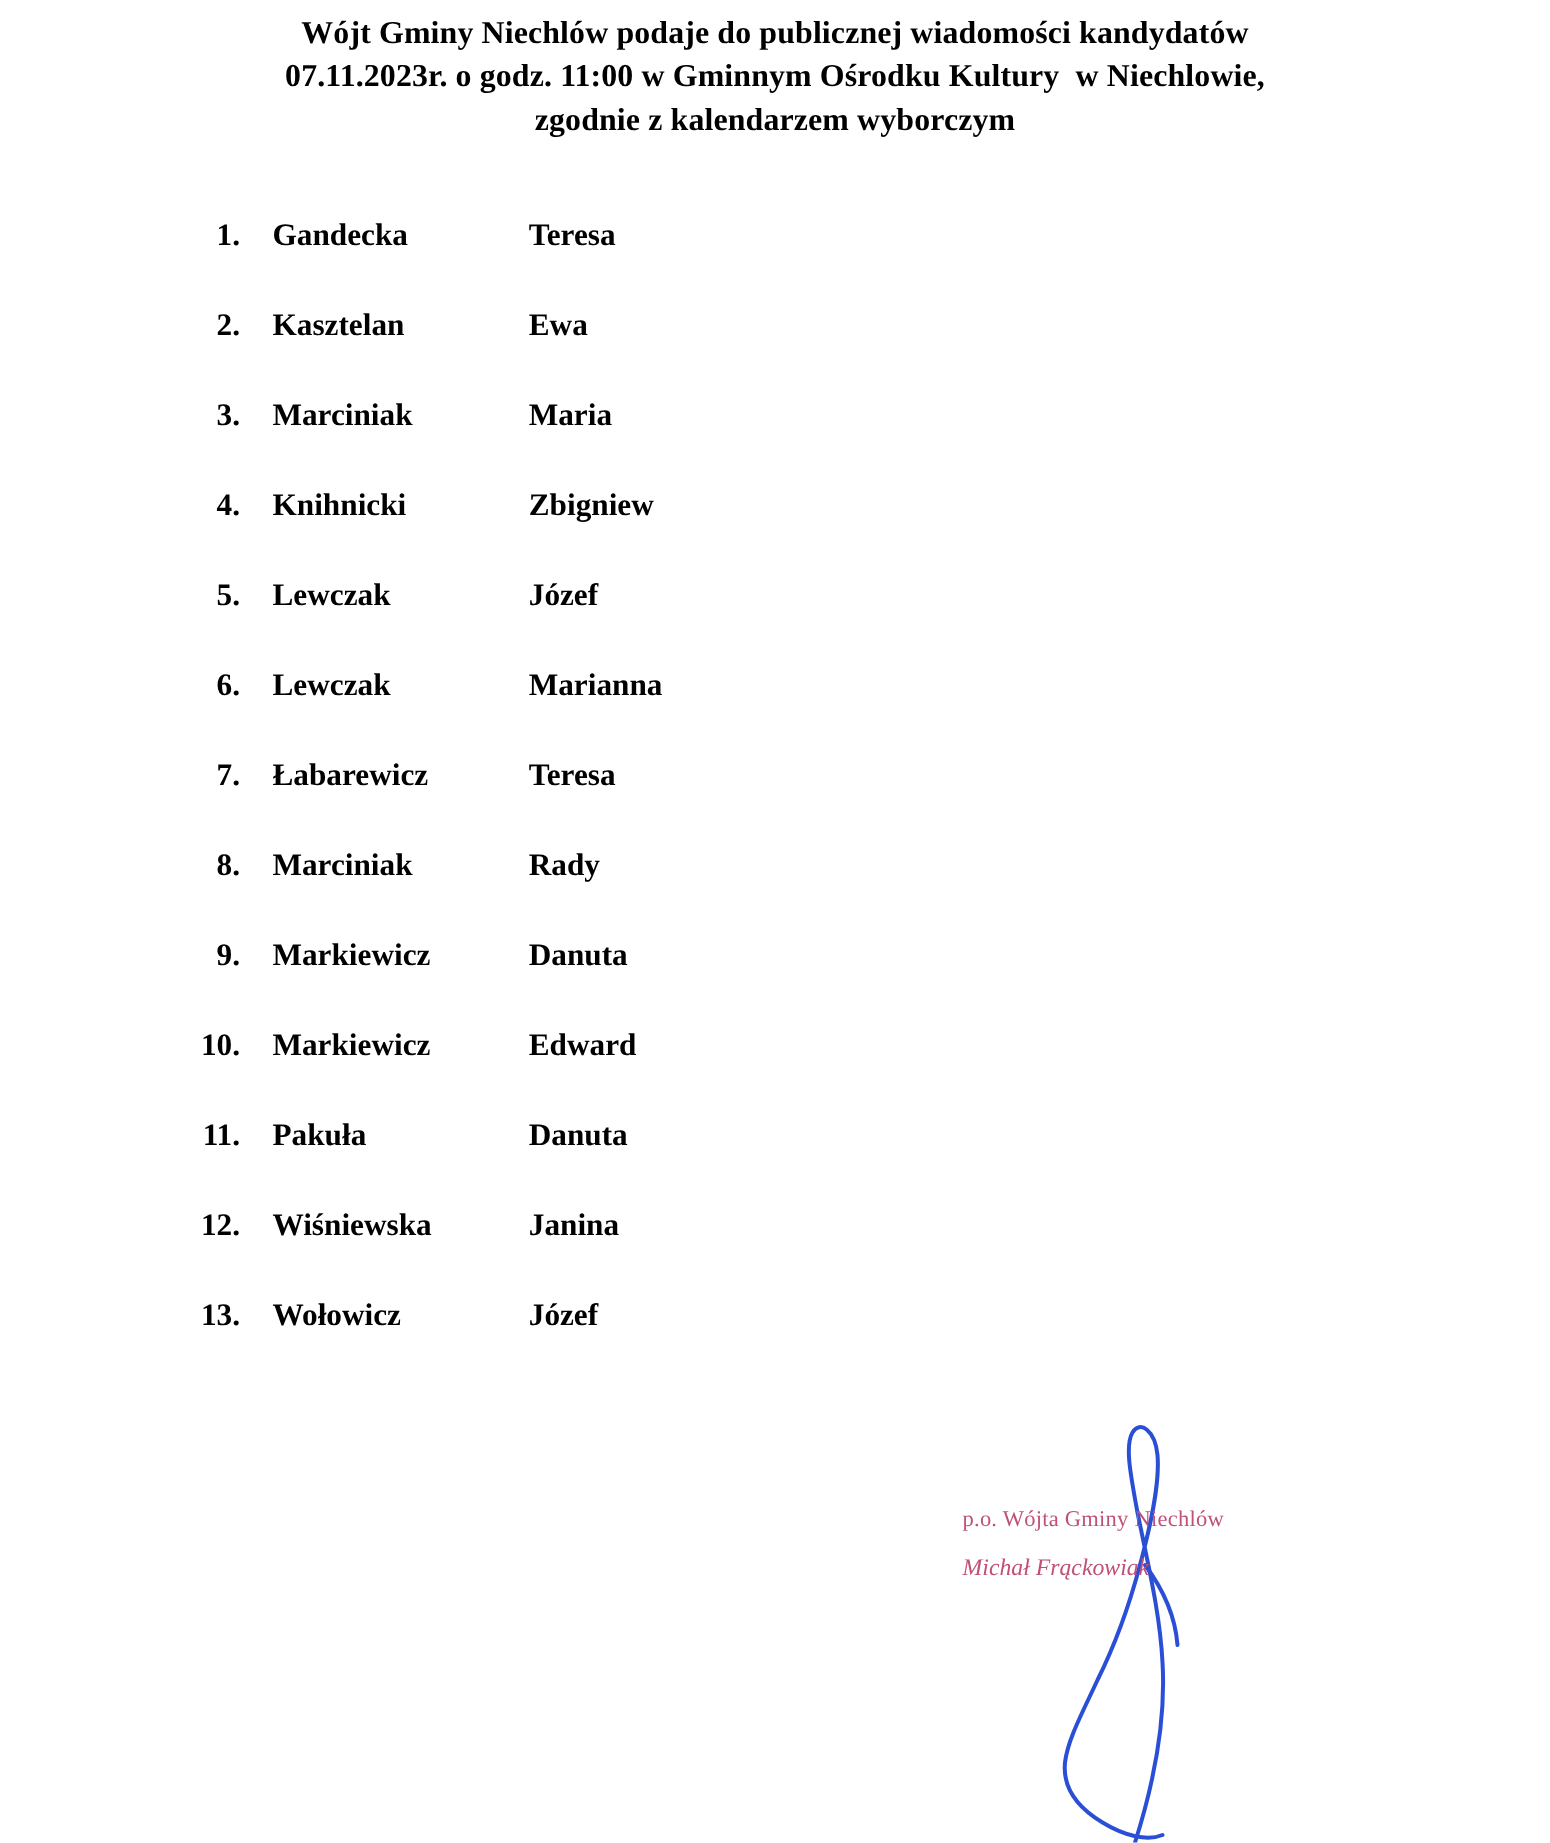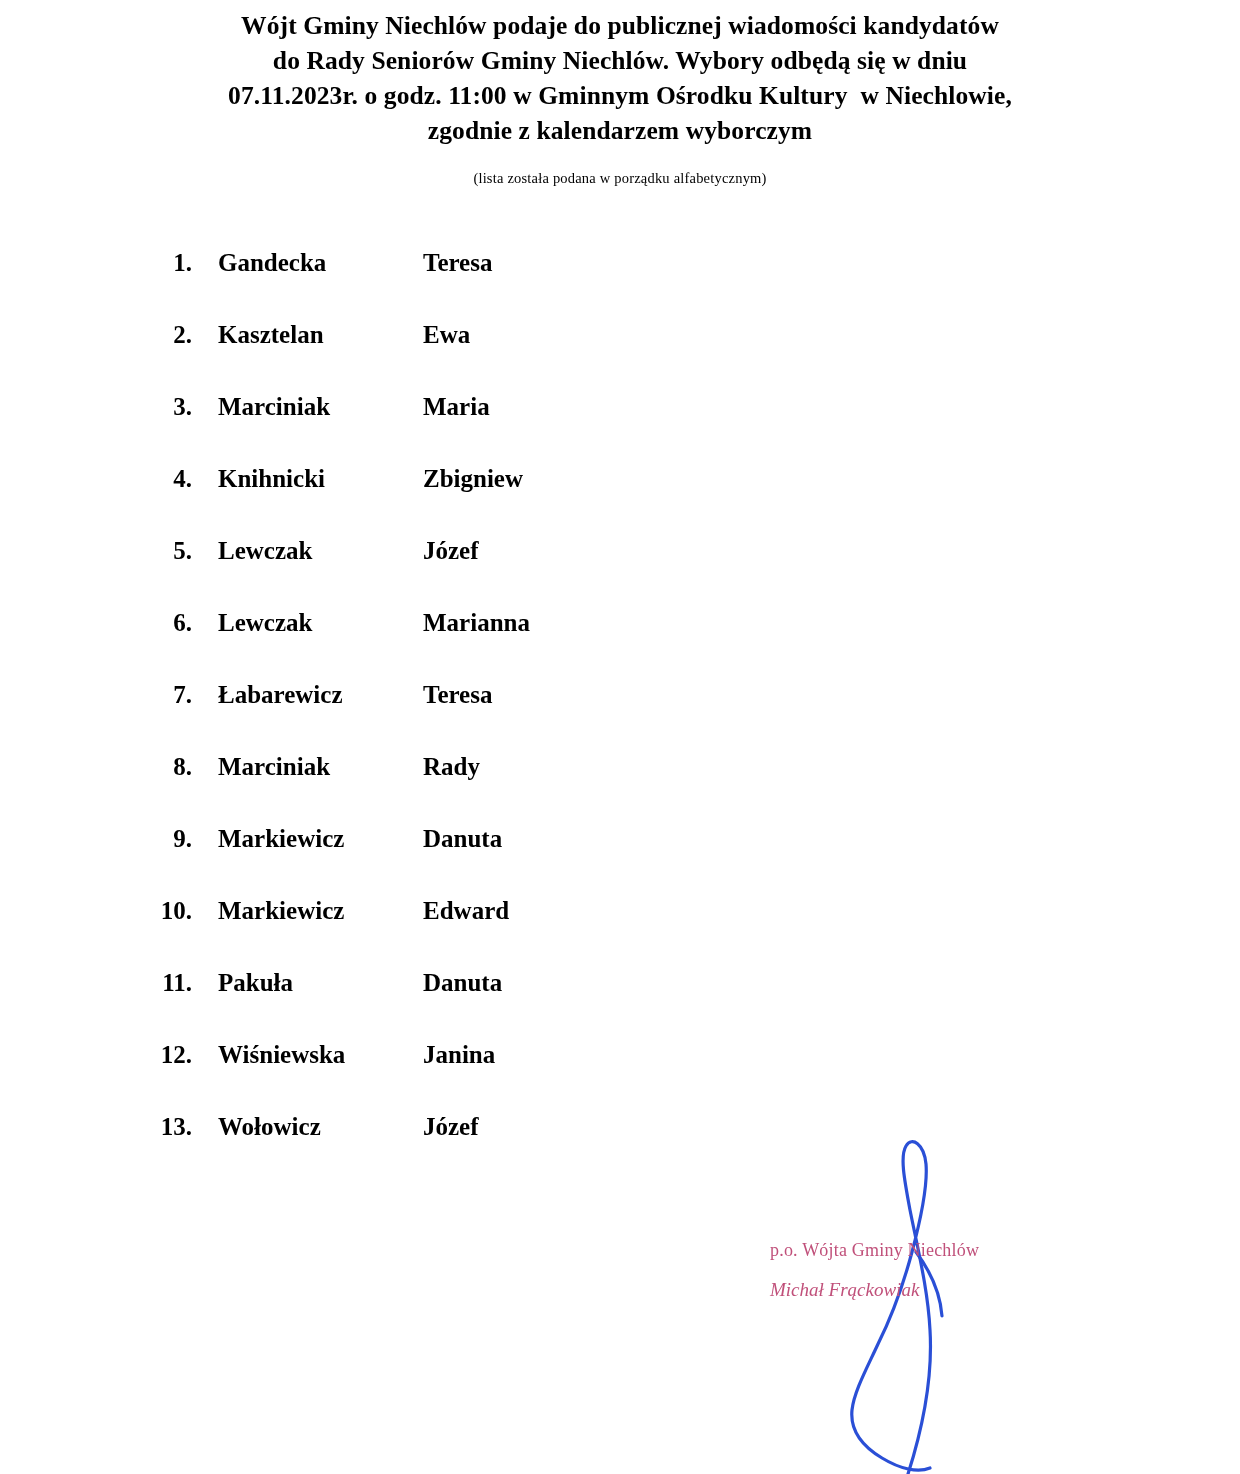--- a/index.html
+++ b/index.html
@@ -68,21 +68,21 @@
     padding-left: 26px;
   }
   .firstname {
     padding-left: 0;
   }
 
   
   .signature-block {
     position: absolute;
     left: 770px;
-    top: 1240px;
+    top: 1205px;
     width: 280px;
     text-align: left;
     color: #c0507a;
     font-family: "Liberation Serif", serif;
   }
   .sig-role {
     font-size: 18px;
     letter-spacing: 0.2px;
     white-space: nowrap;
   }
@@ -102,26 +102,24 @@
     pointer-events: none;
   }
 </style>
 </head>
 <body>
 
 <div class="page">
 
   <div class="header">
     <div class="header-line">Wójt Gminy Niechlów podaje do publicznej wiadomości kandydatów</div>
-    <div class="header-line">do Rady Seniorów Gminy Niechlów. Wybory odbędą się w dniu</div>
     <div class="header-line">07.11.2023r. o godz. 11:00 w Gminnym Ośrodku Kultury  w Niechlowie,</div>
     <div class="header-line">zgodnie z kalendarzem wyborczym</div>
   </div>
 
-  <div class="subnote">(lista została podana w porządku alfabetycznym)</div>
 
   <div class="list">
 
     <div class="list-item">
       <span class="idx">1.</span>
       <span class="surname">Gandecka</span>
       <span class="firstname">Teresa</span>
     </div>
 
     <div class="list-item">

